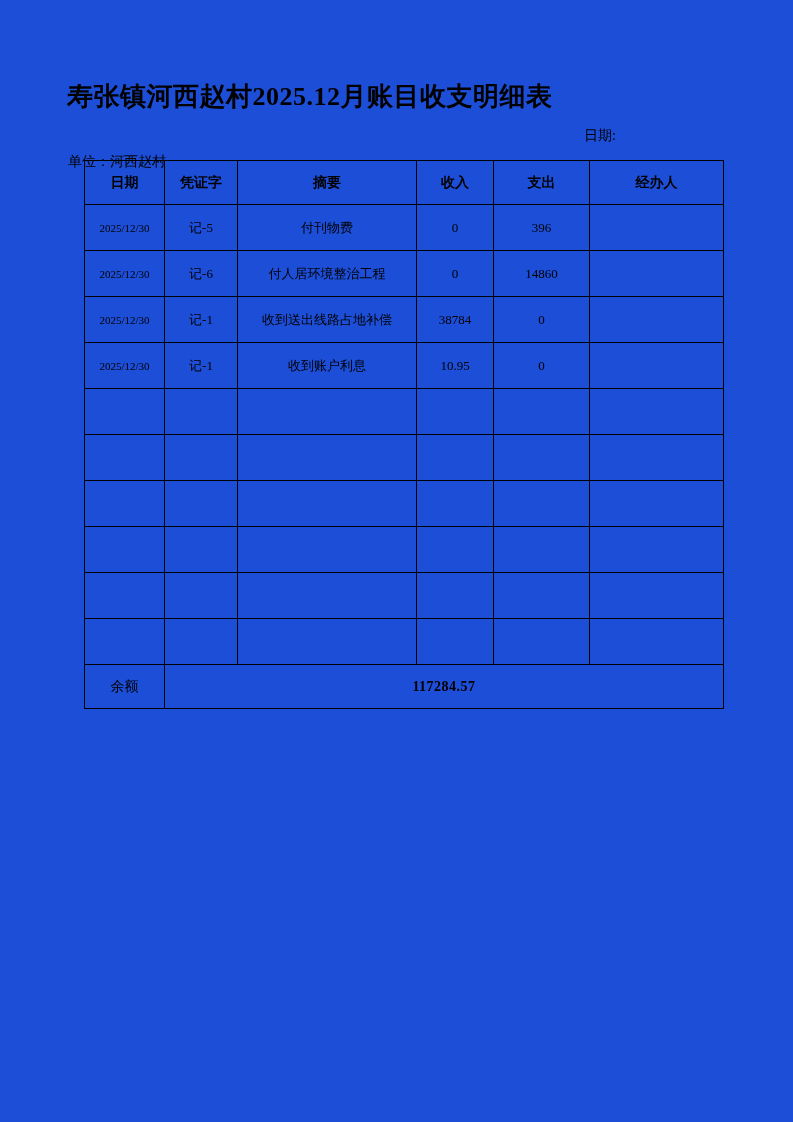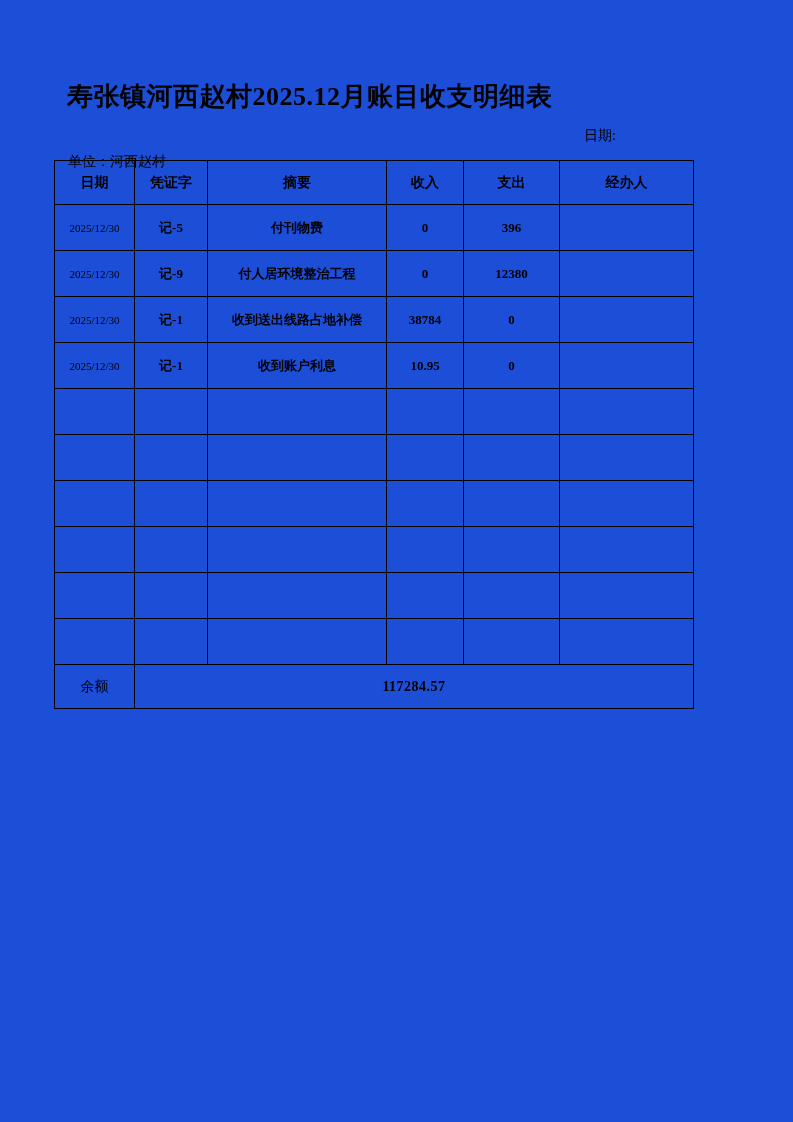--- a/index.html
+++ b/index.html
@@ -30,41 +30,41 @@
   }
   .meta-date {
     position: absolute;
     left: 584px; top: 127px;
     font-size: 14px;
     white-space: nowrap;
   }
 
   table.ledger {
     position: absolute;
-    left: 54px; top: 160px;
+    left: 84px; top: 160px;
     width: 639px;
     border-collapse: collapse;
     table-layout: fixed;
   }
   table.ledger th, table.ledger td {
     border: 1.5px solid #000000;
     text-align: center;
     vertical-align: middle;
     padding: 0;
     overflow: hidden;
     white-space: nowrap;
   }
   table.ledger thead tr { height: 44px; }
   table.ledger tbody tr { height: 46px; }
   table.ledger tr.balance-row { height: 44px; }
 
   th { font-size: 14px; font-weight: bold; }
   td { font-size: 13px; }
   td.c-date   { font-weight: normal; font-size: 11px; }
-  td.c-bold   { font-weight: bold; }
+  td.c-bold   { font-weight: normal; }
   td.c-balance-label { font-weight: normal; font-size: 14px; }
   td.c-balance-value { font-weight: bold; font-size: 14px; letter-spacing: 0.5px; font-family: Liberation Serif, serif; }
 </style>
 </head>
 <body>
 
 <div class="page">
 
   <div class="title">寿张镇河西赵村2025.12月账目收支明细表</div>
 
@@ -94,24 +94,24 @@
       <tr>
         <td class="c-date">2025/12/30</td>
         <td class="c-bold">记-5</td>
         <td class="c-bold">付刊物费</td>
         <td class="c-bold">0</td>
         <td class="c-bold">396</td>
         <td class="c-bold"></td>
       </tr>
       <tr>
         <td class="c-date">2025/12/30</td>
-        <td class="c-bold">记-9</td>
+        <td class="c-bold">记-6</td>
         <td class="c-bold">付人居环境整治工程</td>
         <td class="c-bold">0</td>
-        <td class="c-bold">12380</td>
+        <td class="c-bold">14860</td>
         <td class="c-bold"></td>
       </tr>
       <tr>
         <td class="c-date">2025/12/30</td>
         <td class="c-bold">记-1</td>
         <td class="c-bold">收到送出线路占地补偿</td>
         <td class="c-bold">38784</td>
         <td class="c-bold">0</td>
         <td class="c-bold"></td>
       </tr>

